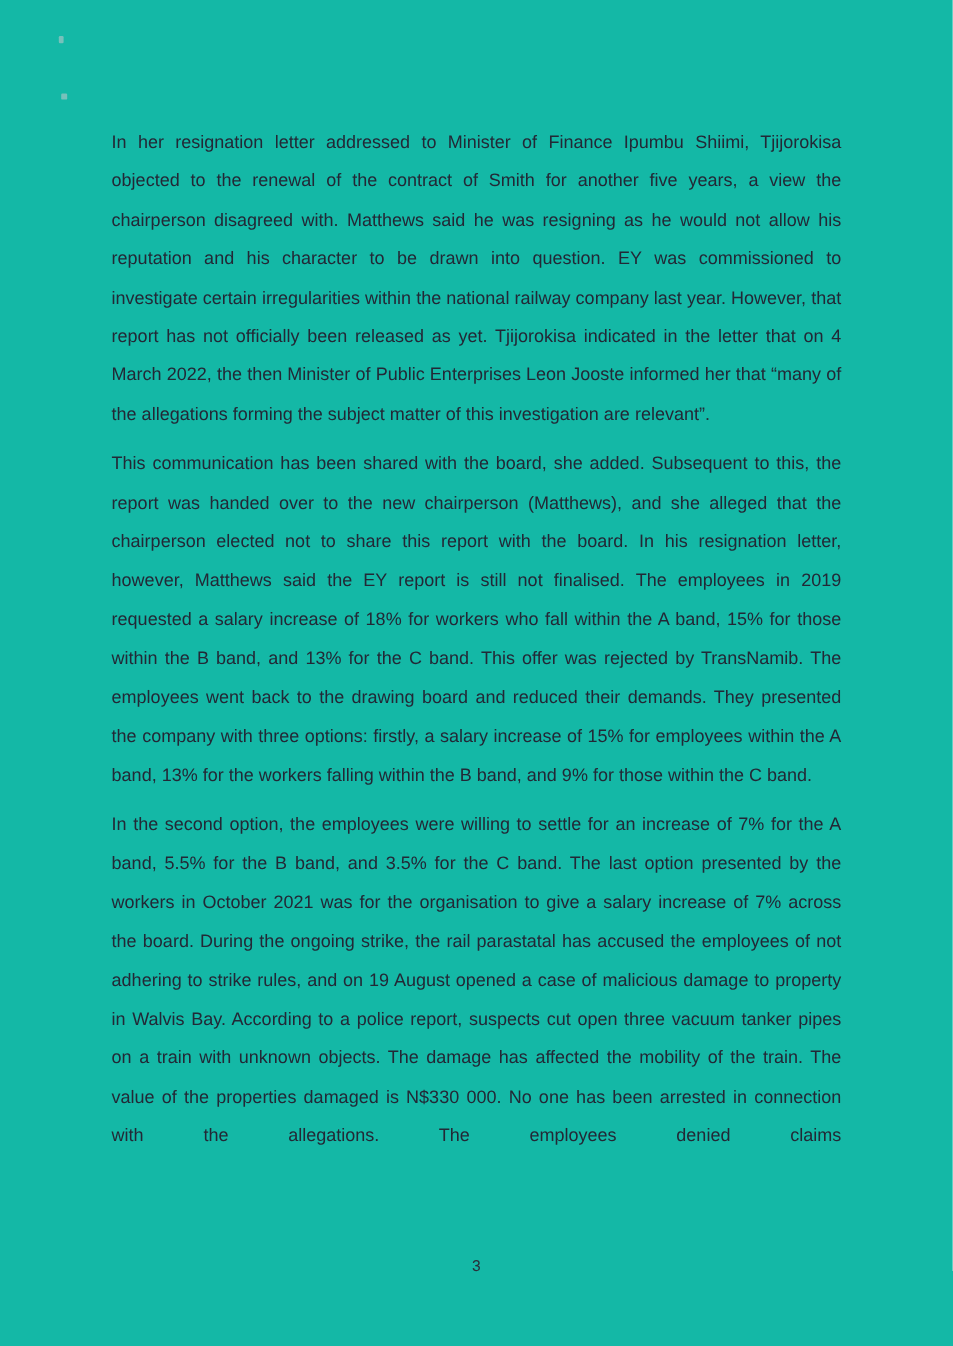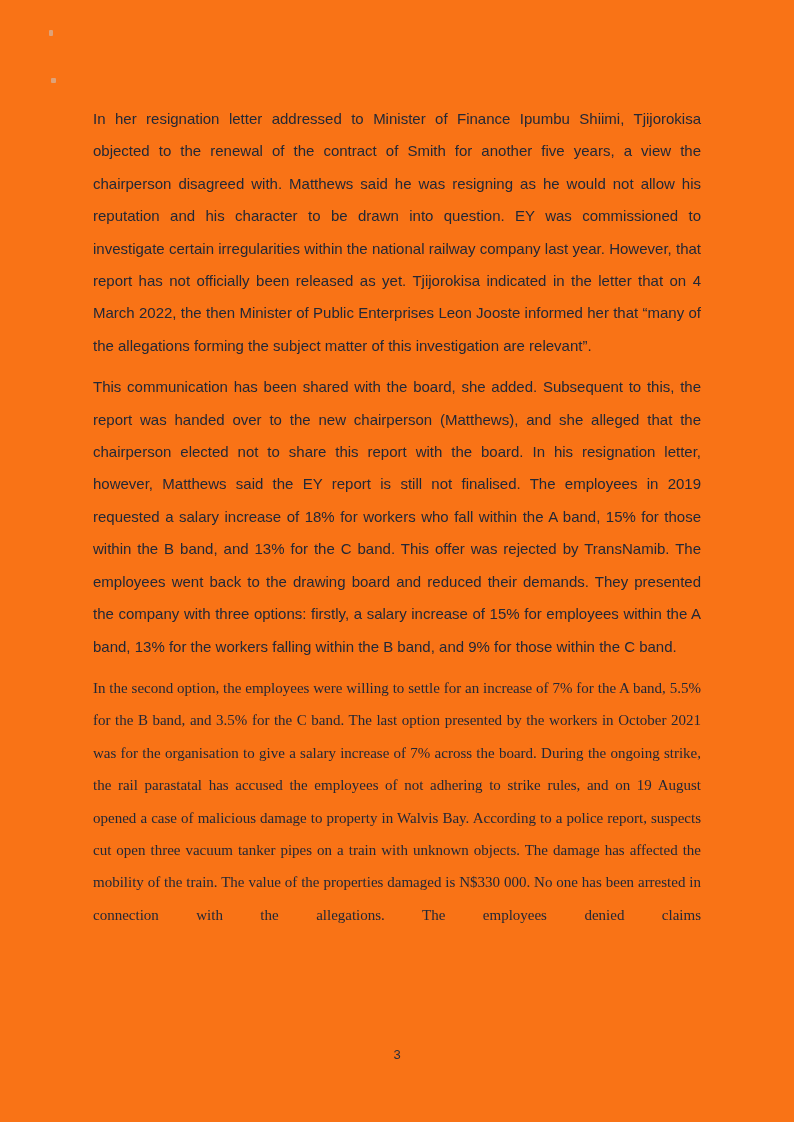--- a/index.html
+++ b/index.html
@@ -4,42 +4,41 @@
 <style>
   html, body {
     margin: 0;
     padding: 0;
     background: #ffffff;
   }
   .page {
     position: relative;
     width: 794px;
     height: 1122px;
-    background: #f97316;
+    background: #14b8a6;
     font-family: "Liberation Sans", sans-serif;
     overflow: hidden;
   }
   .text-block {
     position: absolute;
     left: 93px;
     top: 103px;
     width: 608px;
     color: #232836;
     font-size: 15px;
     line-height: 32.4px;
     text-align: justify;
     text-justify: inter-word;
   }
   .para {
     margin: 0 0 9px 0;
   }
   
   .para-continues {
     text-align-last: justify;
-    font-family: Liberation Serif, serif;
   }
   .page-number {
     position: absolute;
     top: 1046px;
     left: 93px;
     width: 608px;
     text-align: center;
     color: #2a2f3a;
     font-size: 13px;
     line-height: 18px;

